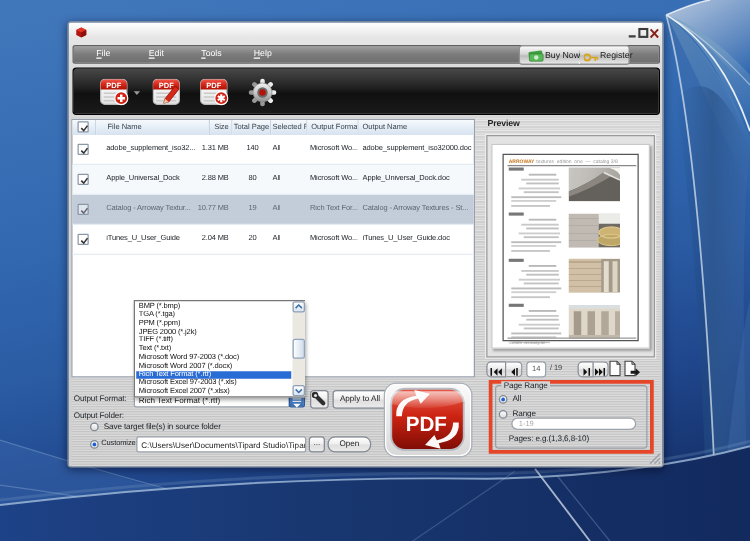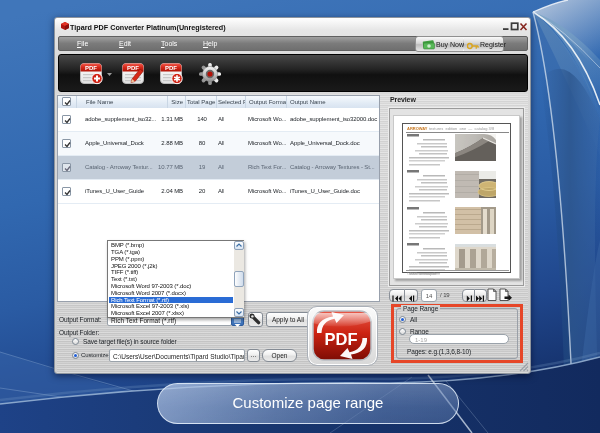--- a/index.html
+++ b/index.html
@@ -92,21 +92,20 @@
 <path d="M0,388 Q120,404 240,433" stroke="#8eadd4" stroke-width="1" fill="none" opacity="0.4"></path>
 <path d="M0,404 Q200,380 390,383 Q510,381 600,357 L600,433 L0,433 Z" fill="url(#botg)"></path>
 <path d="M0,404 Q200,380 390,383 Q510,381 600,357" stroke="#a3bddb" stroke-width="1.5" fill="none" opacity="0.8"></path>
 <path d="M0,400 Q200,376 390,379 Q510,377 600,353" stroke="#7d9fc9" stroke-width="2.5" fill="none" opacity="0.25"></path>
 <path d="M428,375 L472,433" stroke="#d7e2ef" stroke-width="1.5" opacity="0.75"></path>
 <path d="M446,381 L488,433" stroke="#b7cbe2" stroke-width="1" opacity="0.25"></path>
 <path d="M412,377 L330,433" stroke="#b7c9e0" stroke-width="1" opacity="0.22"></path>
 </svg>
 
 <div id="win">
-<div id="title">Tipard PDF Converter Platinum(Unregistered)</div>
 <svg class="abs" style="left:5px;top:3px" width="10" height="10" viewBox="0 0 10 10">
         <path d="M1,3 L5,1 L9,3 L9,7 L5,9 L1,7 Z" fill="#b01510"></path>
         <path d="M1,3 L5,5 L9,3 L5,1 Z" fill="#e33326"></path>
         <path d="M5,5 L5,9 L9,7 L9,3 Z" fill="#8d100c"></path>
       </svg>
 <svg class="abs" style="left:446px;top:4px" width="28" height="10" viewBox="0 0 28 10">
         <rect x="2" y="6.2" width="5.5" height="1.8" fill="#3c3c3c"></rect>
         <rect x="10.5" y="1.2" width="6.3" height="6.3" fill="none" stroke="#3c3c3c" stroke-width="1.7"></rect>
         <path d="M19.5,1.5 L25.5,8 M25.5,1.5 L19.5,8" stroke="#85241d" stroke-width="1.55"></path>
       </svg>
@@ -394,14 +393,13 @@
 <span class="radio on" style="left:344px;top:298px;"></span>
 <span class="lbl" style="left:355px;top:298px;">All</span>
 <span class="radio" style="left:344px;top:310px;"></span>
 <span class="lbl" style="left:355px;top:310px;">Range</span>
 <div class="field" style="left:354px;top:316px;width:100px;height:10px;border-radius:5px;color:#a8a8a8;padding:1.5px 0 0 5px;font-size:6px;">1-19</div>
 <span class="lbl" style="left:352px;top:330px;">Pages: e.g.(1,3,6,8-10)</span>
 <svg class="abs" style="right:1px;bottom:1px" width="10" height="10" viewBox="0 0 10 10">
         <path d="M9,1 L1,9 M9,4.5 L4.5,9 M9,8 L8,9" stroke="#9aa0a8" stroke-width="1.1"></path>
       </svg>
 </div>
-<div id="pill">Customize page range</div>
 </div>
 
 </body></html>

